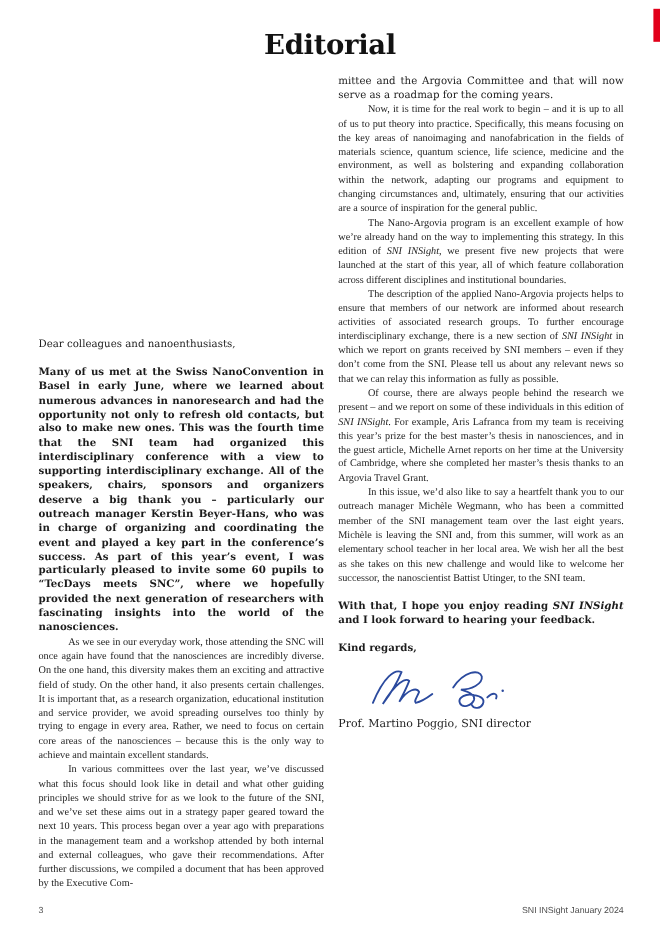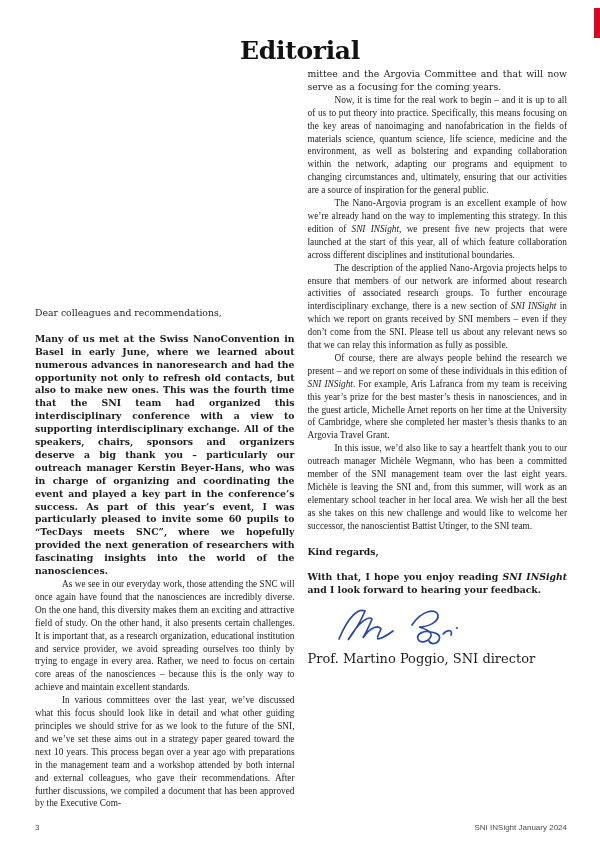--- a/index.html
+++ b/index.html
@@ -9,21 +9,21 @@
     position: relative;
     overflow: hidden;
     font-family: "DejaVu Serif", serif;
     color: #1c1c1c;
   }
   .red-tab {
     position: absolute; top: 8px; right: 0;
     width: 6px; height: 30px;
   }
   h1.page-title {
-    position: absolute; top: 36px; left: 0; right: 0;
+    position: absolute; top: 26px; left: 0; right: 0;
     margin: 0;
     text-align: center;
     font-size: 25px;
     font-weight: bold;
     letter-spacing: -0.3px;
     color: #121212;
     font-family: "DejaVu Serif", serif;
   }
   .columns {
     position: absolute;
@@ -40,21 +40,21 @@
     text-align: justify;
     color: #1c1c1c;
   }
   p.para.indent { text-indent: 27px; font-family: Liberation Serif, serif; }
   p.para.space { margin-top: 12.9px; font-weight: bold; }
   p.para em { font-style: italic; }
   .signature { margin-top: 6px; }
   .signature svg { display: block; margin-left: 28px; }
   .signature-caption {
     margin-top: 6px;
-    font-size: 13px;
+    font-size: 10px;
     line-height: 12.9px;
     color: #1c1c1c;
   }
   .footer {
     position: absolute;
     left: 35px; right: 33px; bottom: 16px;
     display: flex;
     justify-content: space-between;
     align-items: baseline;
     font-family: "Liberation Sans", sans-serif;
@@ -66,35 +66,35 @@
 <body>
 
 <div>
 
   <div class="red-tab" style="background: rgb(226, 0, 26);"></div>
 
   <h1 class="page-title">Editorial</h1>
 
   <div class="columns">
     <div class="col col-left" id="col-left">
-        <p class="para"><span>Dear colleagues and recommendations,</span></p>
+        <p class="para"><span>Dear colleagues and nanoenthusiasts,</span></p>
         <p class="para space"><span>Many of us met at the Swiss NanoConvention in Basel in early June, where we learned about numerous advances in nanoresearch and had the opportunity not only to refresh old contacts, but also to make new ones. This was the fourth time that the SNI team had organized this interdisciplinary conference with a view to supporting interdisciplinary exchange. All of the speakers, chairs, sponsors and organizers deserve a big thank you – particularly our outreach manager Kerstin Beyer-Hans, who was in charge of organizing and coordinating the event and played a key part in the conference’s success. As part of this year’s event, I was particularly pleased to invite some 60 pupils to “TecDays meets SNC”, where we hopefully provided the next generation of researchers with fascinating insights into the world of the nanosciences.</span></p>
         <p class="para indent"><span>As we see in our everyday work, those attending the SNC will once again have found that the nanosciences are incredibly diverse. On the one hand, this diversity makes them an exciting and attractive field of study. On the other hand, it also presents certain challenges. It is important that, as a research organization, educational institution and service provider, we avoid spreading ourselves too thinly by trying to engage in every area. Rather, we need to focus on certain core areas of the nanosciences – because this is the only way to achieve and maintain excellent standards.</span></p>
         <p class="para indent"><span>In various committees over the last year, we’ve discussed what this focus should look like in detail and what other guiding principles we should strive for as we look to the future of the SNI, and we’ve set these aims out in a strategy paper geared toward the next 10 years. This process began over a year ago with preparations in the management team and a workshop attended by both internal and external colleagues, who gave their recommendations. After further discussions, we compiled a document that has been approved by the Executive Com-</span></p>
       </div>
     <div class="col col-right">
       <div id="col-right-paras">
-          <p class="para"><span>mittee and the Argovia Committee and that will now serve as a focusing for the coming years.</span></p>
+          <p class="para"><span>mittee and the Argovia Committee and that will now serve as a roadmap for the coming years.</span></p>
           <p class="para indent"><span>Now, it is time for the real work to begin – and it is up to all of us to put theory into practice. Specifically, this means focusing on the key areas of nanoimaging and nanofabrication in the fields of materials science, quantum science, life science, medicine and the environment, as well as bolstering and expanding collaboration within the network, adapting our programs and equipment to changing circumstances and, ultimately, ensuring that our activities are a source of inspiration for the general public.</span></p>
           <p class="para indent"><span>The Nano-Argovia program is an excellent example of how we’re already hand on the way to implementing this strategy. In this edition of </span><em>SNI INSight</em><span>, we present five new projects that were launched at the start of this year, all of which feature collaboration across different disciplines and institutional boundaries.</span></p>
           <p class="para indent"><span>The description of the applied Nano-Argovia projects helps to ensure that members of our network are informed about research activities of associated research groups. To further encourage interdisciplinary exchange, there is a new section of </span><em>SNI INSight</em><span> in which we report on grants received by SNI members – even if they don’t come from the SNI. Please tell us about any relevant news so that we can relay this information as fully as possible.</span></p>
           <p class="para indent"><span>Of course, there are always people behind the research we present – and we report on some of these individuals in this edition of </span><em>SNI INSight</em><span>. For example, Aris Lafranca from my team is receiving this year’s prize for the best master’s thesis in nanosciences, and in the guest article, Michelle Arnet reports on her time at the University of Cambridge, where she completed her master’s thesis thanks to an Argovia Travel Grant.</span></p>
           <p class="para indent"><span>In this issue, we’d also like to say a heartfelt thank you to our outreach manager Michèle Wegmann, who has been a committed member of the SNI management team over the last eight years. Michèle is leaving the SNI and, from this summer, will work as an elementary school teacher in her local area. We wish her all the best as she takes on this new challenge and would like to welcome her successor, the nanoscientist Battist Utinger, to the SNI team.</span></p>
+          <p class="para space"><span>With that, I hope you enjoy reading </span><em>SNI INSight</em><span> and I look forward to hearing your feedback.</span></p>
           <p class="para space"><span>Kind regards,</span></p>
-          <p class="para space"><span>With that, I hope you enjoy reading </span><em>SNI INSight</em><span> and I look forward to hearing your feedback.</span></p>
         </div>
 
       <div class="signature">
         <svg width="136" height="44" viewBox="0 0 136 44" fill="none" xmlns="http://www.w3.org/2000/svg">
           <g stroke="#2b4a9e" stroke-width="1.7" stroke-linecap="round" fill="none">
             <path d="M3 36 C 13 12, 23 5, 29 8 C 25 18, 18 29, 12 37 C 24 17, 33 13, 36 16 C 33 24, 29 31, 27 35 C 35 23, 43 22, 45 26 C 43 31, 40 35, 42 36 C 47 35, 53 31, 57 28"></path>
             <path d="M76 22 C 86 7, 100 5, 102 12 C 103 19, 92 24, 83 24 C 90 26, 96 29, 95 33 C 93 39, 84 41, 82 36 C 80 31, 88 27, 95 29 C 101 30, 105 32, 103 37 C 101 41, 95 42, 93 38"></path>
             <path d="M107 31 C 112 26, 117 27, 115 32"></path>
             <circle cx="121" cy="25" r="1.1" fill="#2b4a9e" stroke="none"></circle>
           </g>

